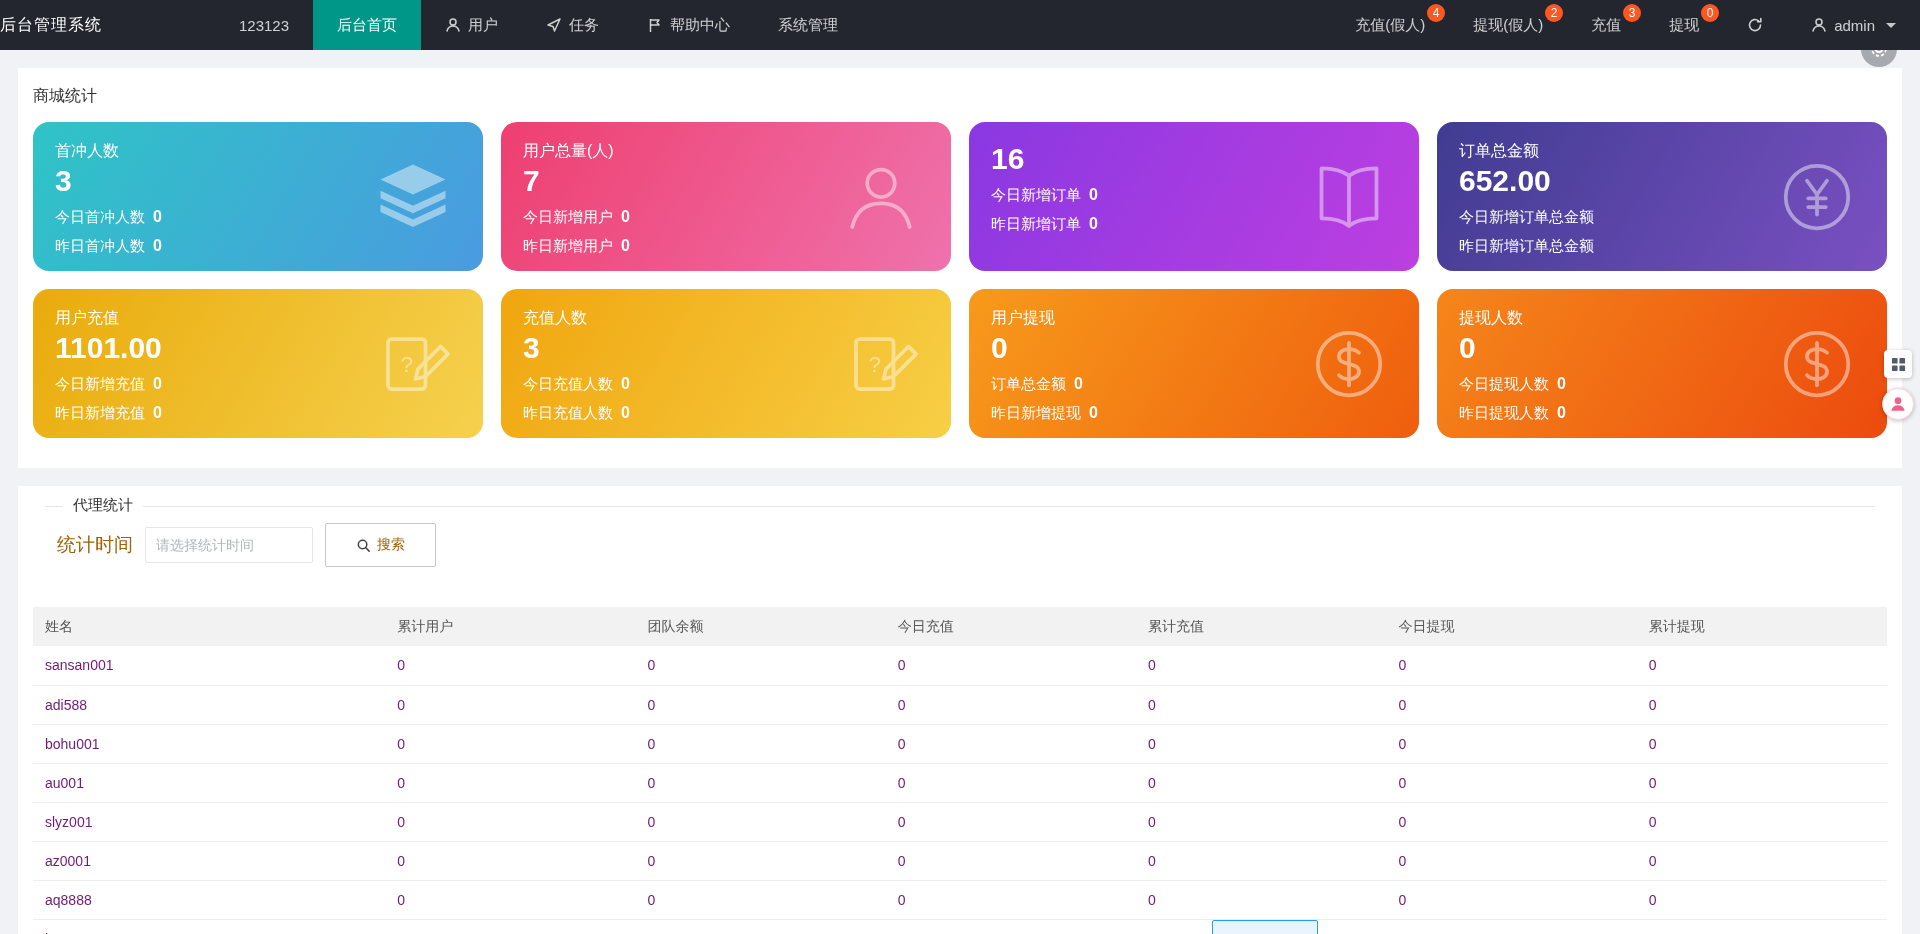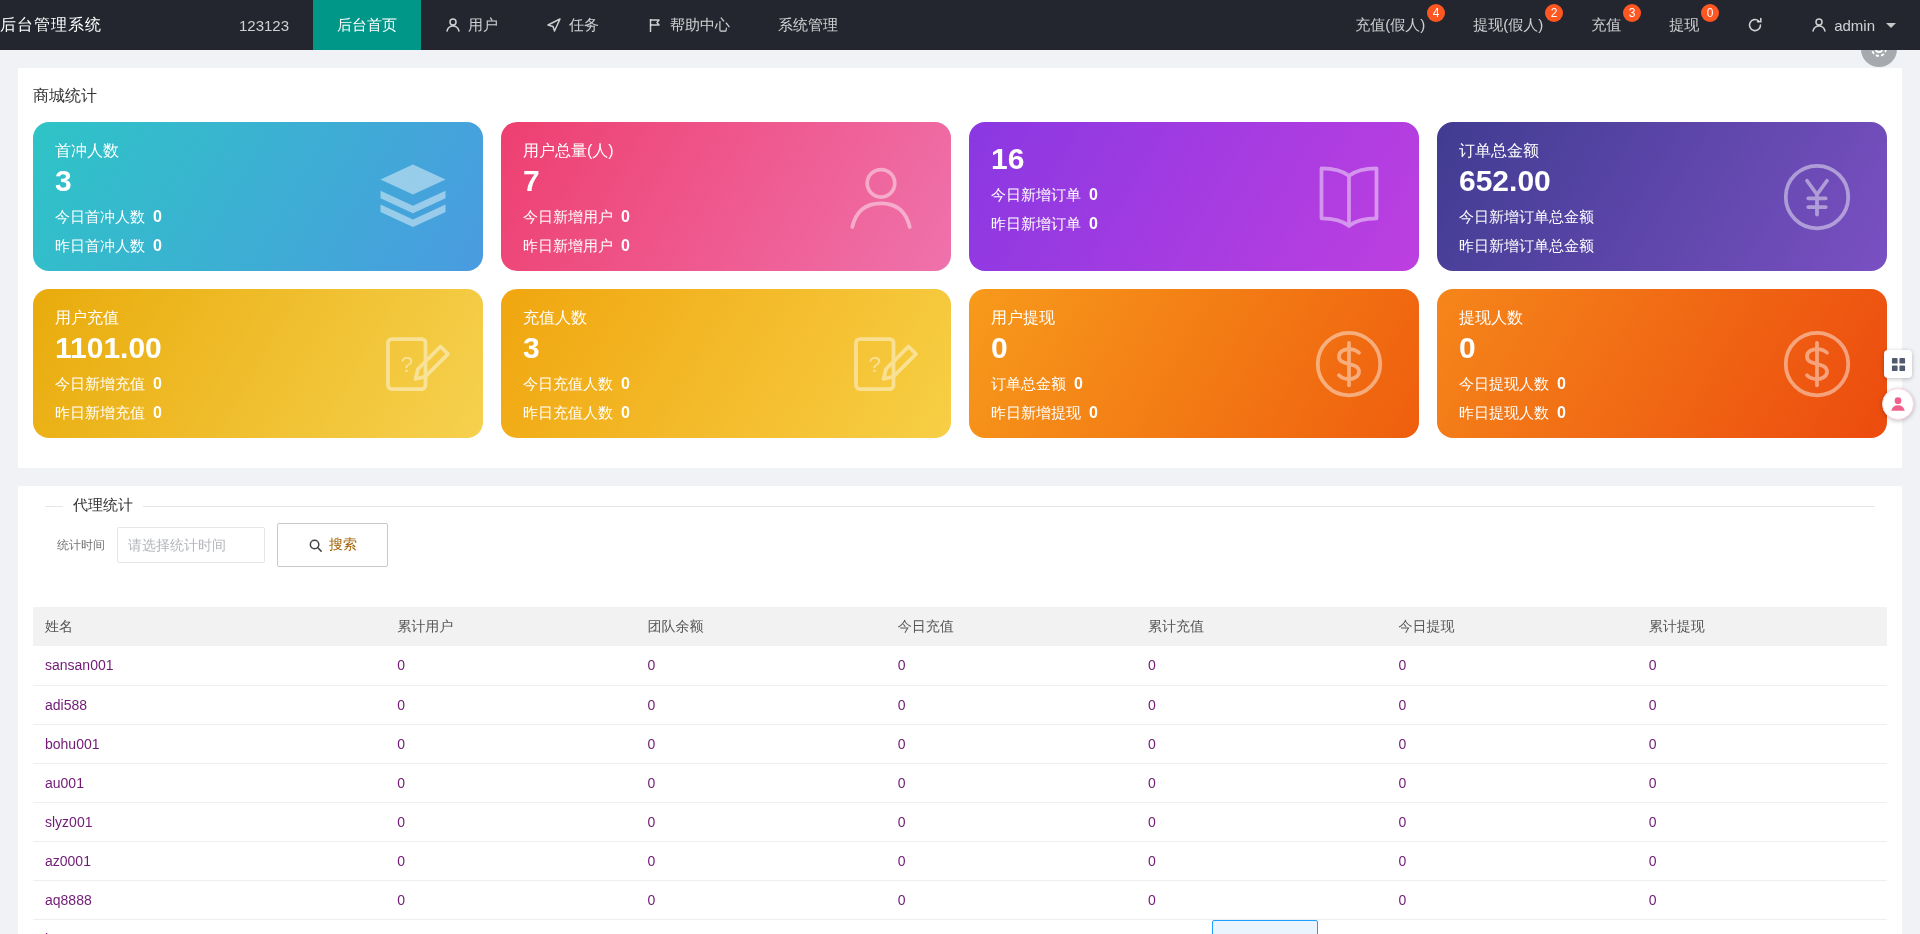--- a/index.html
+++ b/index.html
@@ -31,22 +31,22 @@
 .stat-line b{font-size:16px}
 .stat-icon{position:absolute;right:30px;top:50%;transform:translateY(-50%);width:80px;height:80px;opacity:.45}
 .stat-icon svg{width:100%;height:100%;stroke:#fff;stroke-width:3;fill:none;stroke-linecap:round;stroke-linejoin:round}
 .stat-icon.filled svg{fill:#fff;stroke:none}
 
 
 .panel2{margin-top:18px;padding:12px 15px 0;min-height:480px}
 .fieldset{border-top:1px solid #e6e6e6;margin:8px 12px 0;position:relative;padding:16px 0 12px}
 .legend{position:absolute;top:-11px;left:18px;background:#fff;padding:0 10px;font-size:15px;color:#333}
 .form-row{display:flex;align-items:center;gap:12px;padding-left:12px}
-.form-row label{font-size:12px;color:#737373}
-.time-input{width:148px;height:36px;border:1px solid #e6e6e6;border-radius:2px;padding:0 10px;font-size:14px;color:#333;outline:none;font-family:inherit}
+.form-row label{font-size:19px;color:#a16207}
+.time-input{width:168px;height:36px;border:1px solid #e6e6e6;border-radius:2px;padding:0 10px;font-size:14px;color:#333;outline:none;font-family:inherit}
 .time-input::placeholder{color:#b3b6bb}
 .search-btn{height:44px;display:inline-flex;align-items:center;gap:6px;padding:0 30px;background:#fff;border:1px solid #c9c9c9;border-radius:2px;font-size:14px;color:#a16207;cursor:pointer;font-family:inherit}
 .search-btn .nav-ic{width:15px;height:15px}
 
 
 .agent-table{width:100%;border-collapse:collapse;margin-top:28px;table-layout:fixed}
 .agent-table th{background:#f2f2f2;height:39px;font-weight:normal;font-size:14px;color:#555;text-align:left;padding:0 12px}
 .agent-table td{height:39px;border-bottom:1px solid #eee;font-size:14px;color:#701a75;text-align:left;padding:0 12px}
 
 

